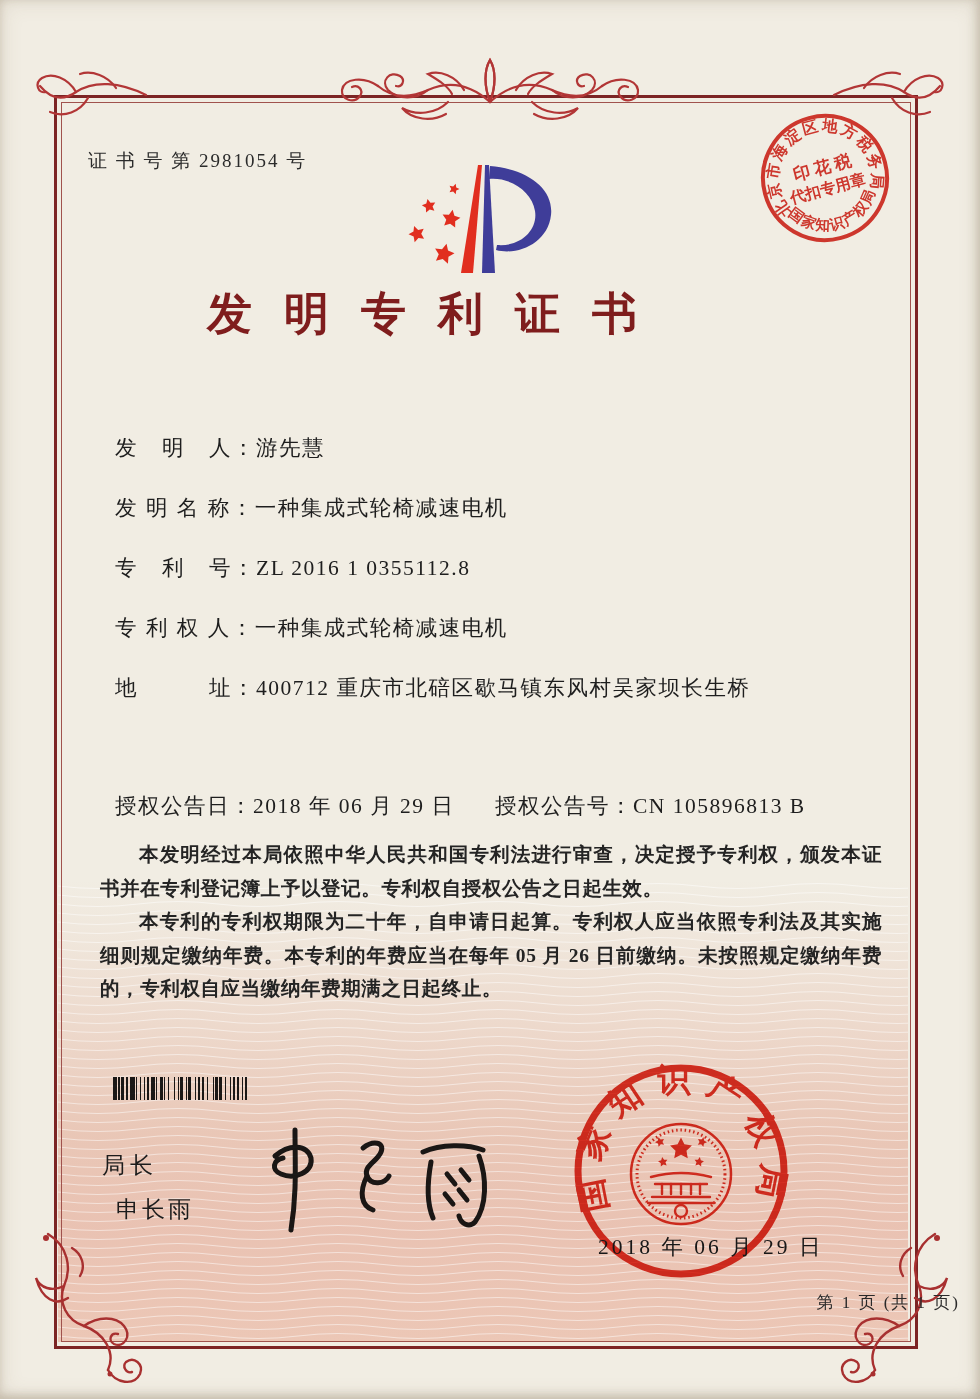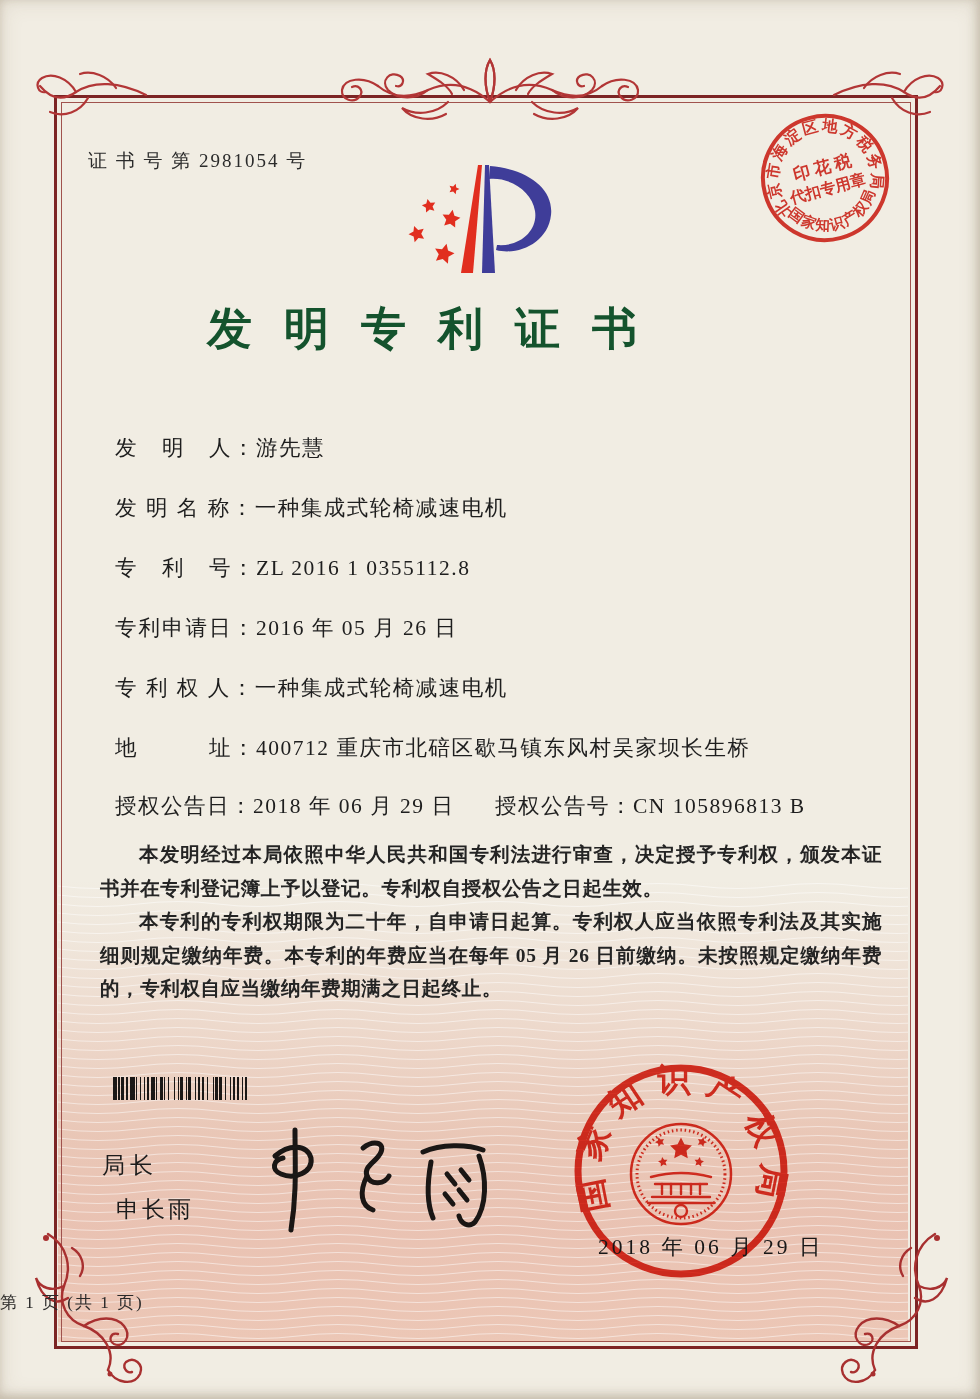--- a/index.html
+++ b/index.html
@@ -22,22 +22,22 @@
       rgba(233,196,180,0) 0%,
       rgba(233,196,180,.18) 14%,
       rgba(232,192,175,.45) 32%,
       rgba(231,188,170,.78) 55%,
       rgba(233,192,176,.95) 75%,
       #ecc7b6 100%);}
   .pinkzone svg{position:absolute;inset:0;}
   
   .certno{position:absolute;left:88px;top:148px;font-size:19px;letter-spacing:2px;color:#2b2b2b;}
   .logo{position:absolute;left:398px;top:153px;}
-  .title{position:absolute;left:0;top:299px;width:844px;text-align:center;
-    font-size:45px;font-weight:700;letter-spacing:32px;text-indent:32px;color:#14532d;}
+  .title{position:absolute;left:0;top:284px;width:844px;text-align:center;
+    font-size:45px;font-weight:700;letter-spacing:32px;text-indent:32px;color:#7f1d1d;}
   
   .fields{position:absolute;left:115px;top:433px;width:760px;}
   .frow{height:60px;font-size:21.5px;letter-spacing:1px;color:#1e1e1e;}
   .flabel{letter-spacing:2px;}
   .fvalue{letter-spacing:1.5px;}
   .grant{position:absolute;left:115px;top:791px;width:760px;font-size:21.5px;color:#1e1e1e;}
   .grant .gl{position:absolute;left:0;letter-spacing:1.5px;}
   .grant .gr{position:absolute;left:380px;letter-spacing:1.5px;}
   
   .bodytext{position:absolute;left:100px;top:838px;width:782px;font-weight:bold;}
@@ -51,21 +51,21 @@
   .dirtitle{position:absolute;left:102px;top:1150px;font-size:23px;letter-spacing:5px;color:#1c1c1c;font-family:"Liberation Sans","DejaVu Sans",sans-serif;}
   .dirname{position:absolute;left:116px;top:1194px;font-size:23px;letter-spacing:3px;color:#1c1c1c;font-family:"Liberation Sans","DejaVu Sans",sans-serif;}
   .sig{position:absolute;left:255px;top:1118px;mix-blend-mode:multiply;}
   
   .seal{position:absolute;left:566px;top:1056px;mix-blend-mode:multiply;opacity:.95;}
   .sealdate{position:absolute;left:598px;top:1232px;font-size:21.5px;letter-spacing:3px;color:#171717;z-index:5;}
   .stamp{position:absolute;left:750px;top:103px;transform:rotate(-15deg);mix-blend-mode:multiply;opacity:.92;}
   
   .orn{position:absolute;}
   
-  .footer{position:absolute;left:0;top:1291px;width:960px;text-align:left;
+  .footer{position:absolute;left:0;top:1291px;width:960px;text-align:right;
     font-size:17px;letter-spacing:2px;color:#2a2a2a;}
 </style>
 </head>
 <body>
 
 <div class="page">
 
   <div class="pinkzone">
     <svg id="waves" width="850" height="462">
         <path d="M0 6 Q 40 11 80 6 T 160 6 T 240 6 T 320 6 T 400 6 T 480 6 T 560 6 T 640 6 T 720 6 T 800 6 T 880 6" fill="none" stroke="#ffffff" stroke-width="1" opacity="0.5"></path>
@@ -195,23 +195,20 @@
     <div class="frow">
       <span class="flabel">发　明　人：</span><span class="fvalue">游先慧</span>
     </div>
     <div class="frow">
       <span class="flabel">发 明 名 称：</span><span class="fvalue">一种集成式轮椅减速电机</span>
     </div>
     <div class="frow">
       <span class="flabel">专　利　号：</span><span class="fvalue">ZL 2016 1 0355112.8</span>
     </div>
     <div class="frow">
-      <span class="flabel">专利申请日：</span><span class="fvalue">2016 年 05 月 26 日</span>
-    </div>
-    <div class="frow">
       <span class="flabel">专 利 权 人：</span><span class="fvalue">一种集成式轮椅减速电机</span>
     </div>
     <div class="frow">
       <span class="flabel">地　　　址：</span><span class="fvalue">400712 重庆市北碚区歇马镇东风村吴家坝长生桥</span>
     </div>
   </div>
 
   <div class="grant">
     <span class="gl"><span>授权公告日：</span><span>2018 年 06 月 29 日</span></span>
     <span class="gr"><span>授权公告号：</span><span>CN 105896813 B</span></span>

